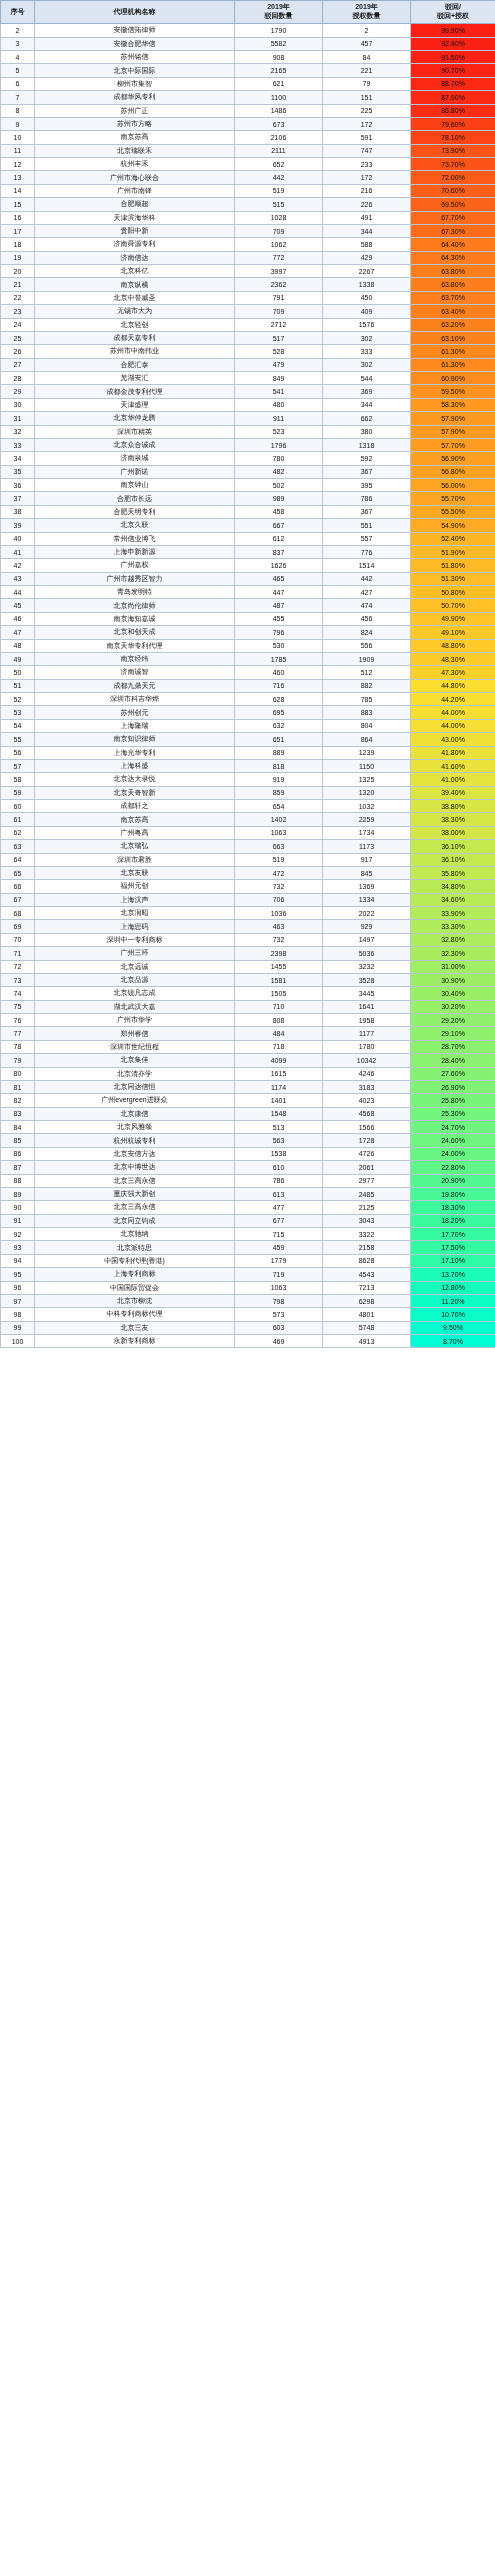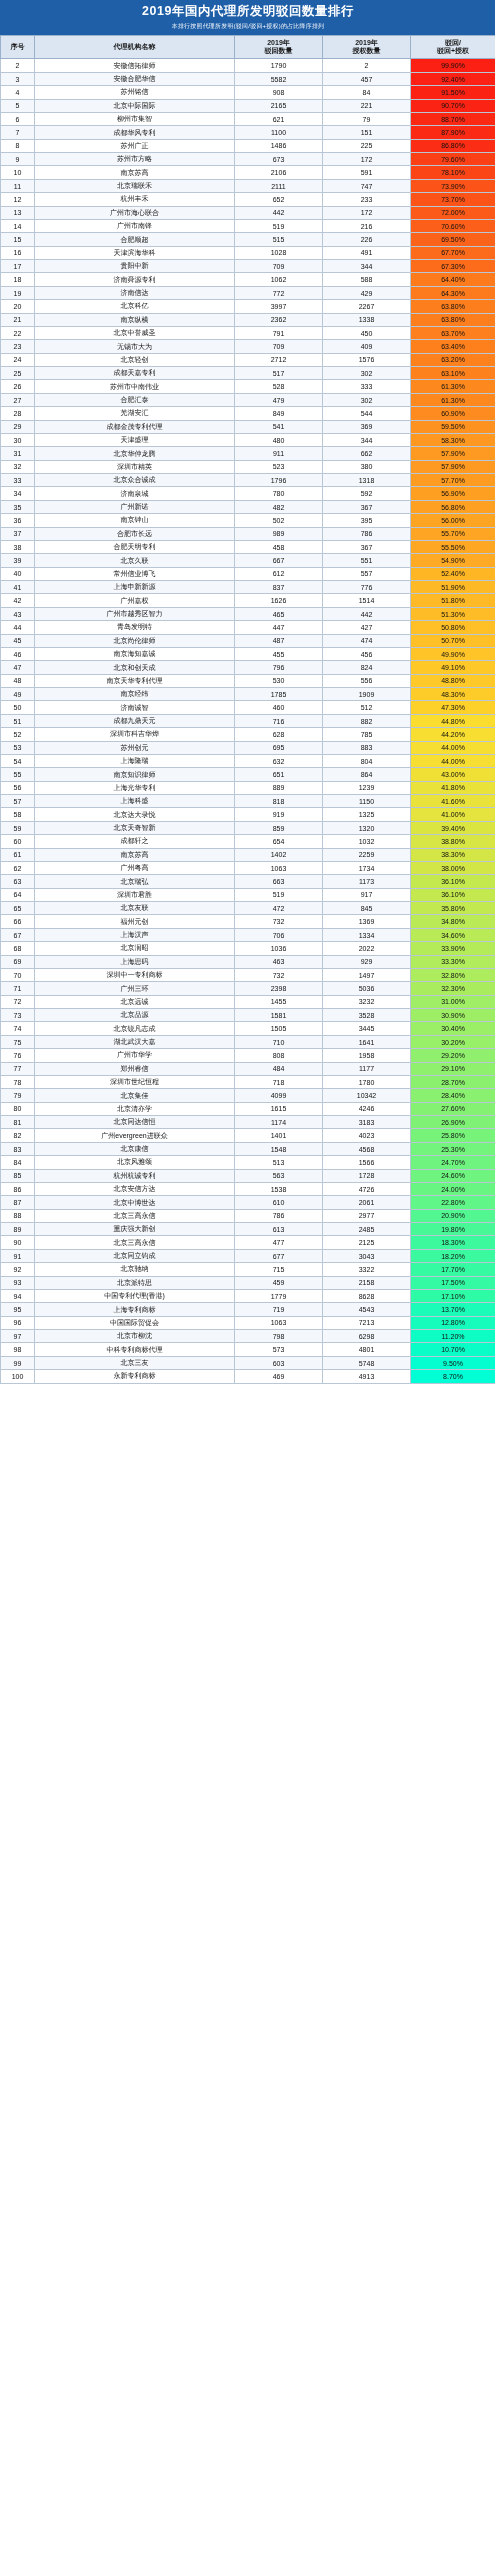--- a/index.html
+++ b/index.html
@@ -65,24 +65,20 @@
   tr:nth-child(odd) td.c-rank,
   tr:nth-child(odd) td.c-name,
   tr:nth-child(odd) td.c-rev,
   tr:nth-child(odd) td.c-gra { background: #ffffff; }
 </style>
 </head>
 <body>
 
 <div class="page">
 
-  <div class="title-bar">
-    <div class="main-title">2019年国内代理所发明驳回数量排行</div>
-    <div class="sub-title">本排行按照代理所发明(驳回/驳回+授权)的占比降序排列</div>
-  </div>
 
   <table class="rank">
     <thead>
       <tr>
         <th class="c-rank">序号</th>
         <th class="c-name">代理机构名称</th>
         <th class="c-rev">2019年<br>驳回数量</th>
         <th class="c-gra">2019年<br>授权数量</th>
         <th class="c-pct">驳回/<br>驳回+授权</th>
       </tr>

